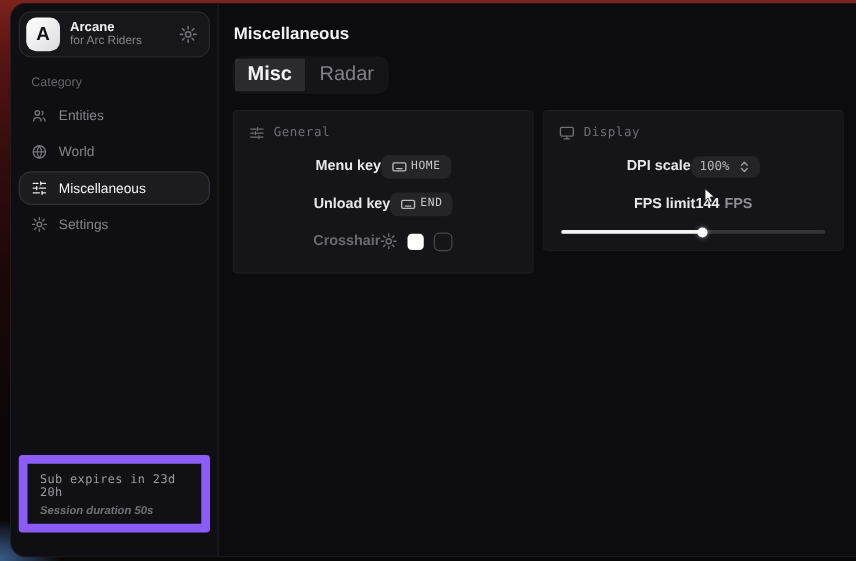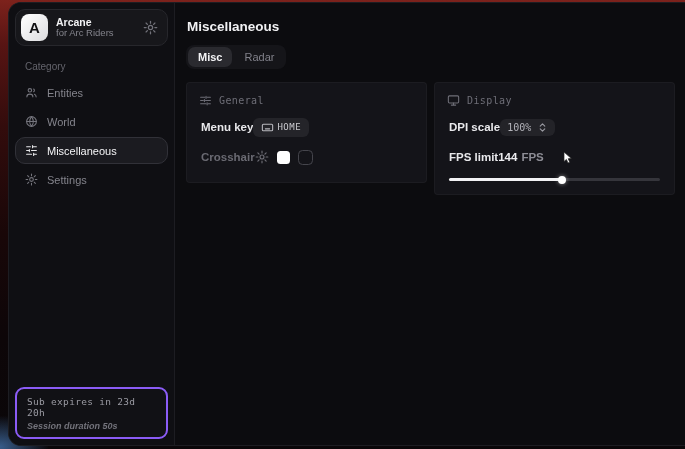--- a/index.html
+++ b/index.html
@@ -39,47 +39,47 @@
   .nav { display:flex; flex-direction:column; gap:2px; }
   .nav-item {
     height:27px; display:flex; align-items:center; gap:9px;
     padding:0 9px; color:#84848c; font-size:11px; border:1px solid transparent;
     border-radius:10px; cursor:default;
   }
   .nav-item .nicon { display:flex; color:#74747c; }
   .nav-item.active { background:#1b1b20; border-color:#313138; color:#f4f4f6; }
   .nav-item.active .nicon { color:#e8e8ea; }
   .footer-card {
-    position:absolute; left:6px; right:6px; bottom:6px;
-    border:2px solid #8b5cf6; border-radius:9px; background:#111115;
+    position:absolute; left:6px; right:6px; bottom:19px;
+    border:7px solid #8b5cf6; border-radius:3px; background:#111115;
     padding:7px 10px 6px;
   }
   .footer-expiry { font-family:"DejaVu Sans Mono", monospace; font-size:9.5px; color:#9b9ba3; letter-spacing:.3px; }
   .footer-session { margin-top:3px; font-size:9px; font-weight:700; color:#73737b;font-style:italic; }
   
   .main { flex:1; padding:16px 10px 0 11px; position:relative; }
   .page-title { color:#f1f1f3; font-size:13.5px; font-weight:700; margin-left:1px; }
   .tabs {
     margin-top:11px; display:inline-flex; gap:2px;
     background:#151519; border-radius:8px; padding:2px;
   }
-  .tab { padding:4px 10px; font-size:11px; color:#81818a; border-radius:7px; cursor:default; }
+  .tab { padding:4px 10px; font-size:16px; color:#81818a; border-radius:1px; cursor:default; }
   .tab.active { background:#2a2a2f; color:#f3f3f5; font-weight:600; }
   .panels { margin-top:13px; display:flex; gap:7px; align-items:flex-start; }
   .panel {
     width:241px; background:#141419; border:1px solid rgba(255,255,255,.035);
     border-radius:4px; padding:9px 14px 13px;
   }
   .panel-head {
     display:flex; align-items:center; gap:7px; color:#6e6e77;
     font-family:"DejaVu Sans Mono", monospace; font-size:10px; letter-spacing:.4px;
     margin:2px 0 8px -2px;
   }
   .panel-head .picon { display:flex; }
-  .row { min-height:24px; display:flex; align-items:center; justify-content:flex-start; margin-top:6px; }
+  .row { min-height:24px; display:flex; align-items:center; justify-content:center; margin-top:6px; }
   .row-label { color:#e8e8eb; font-size:11.5px; font-weight:600; }
   .row-label.dim { color:#6a6a72; }
   .key-btn {
     display:flex; align-items:center; gap:3px; background:#242429; border-radius:6px;
     padding:3px 8px; color:#c9c9ce; font-family:"DejaVu Sans Mono", monospace;
     font-size:9px; letter-spacing:.5px; cursor:default;
   }
   .key-btn .kicon { display:flex; color:#b9b9bf; }
   .cross-controls { display:flex; align-items:center; gap:8px; }
   .gear-small { display:flex; color:#6e6e76; cursor:default; }
@@ -195,20 +195,32 @@
             <span class="kicon">
               <svg width="13" height="13" viewBox="0 0 24 24" fill="none" stroke="currentColor" stroke-width="2" stroke-linecap="round">
                 <rect x="2.5" y="6" width="19" height="12" rx="2"></rect>
                   <path d="M8 14.5h8"></path>
               </svg>
             </span>
             <span>HOME</span>
           </button>
         </div>
 
+        <div class="row">
+          <span class="row-label">Unload key</span>
+          <button class="key-btn" style="border:none;">
+            <span class="kicon">
+              <svg width="13" height="13" viewBox="0 0 24 24" fill="none" stroke="currentColor" stroke-width="2" stroke-linecap="round">
+                <rect x="2.5" y="6" width="19" height="12" rx="2"></rect>
+                  <path d="M8 14.5h8"></path>
+              </svg>
+            </span>
+            <span>END</span>
+          </button>
+        </div>
 
         <div class="row">
           <span class="row-label dim">Crosshair</span>
           <span class="cross-controls">
             <span class="gear-small">
               <svg width="14" height="14" viewBox="0 0 24 24" fill="none" stroke="currentColor" stroke-width="2" stroke-linecap="round">
                 <circle cx="12" cy="12" r="3.4"></circle>
                 <path d="M12 2v3M12 19v3M2 12h3M19 12h3M4.9 4.9l2.1 2.1M17 17l2.1 2.1M19.1 4.9L17 7M7 17l-2.1 2.1"></path>
               </svg>
             </span>

